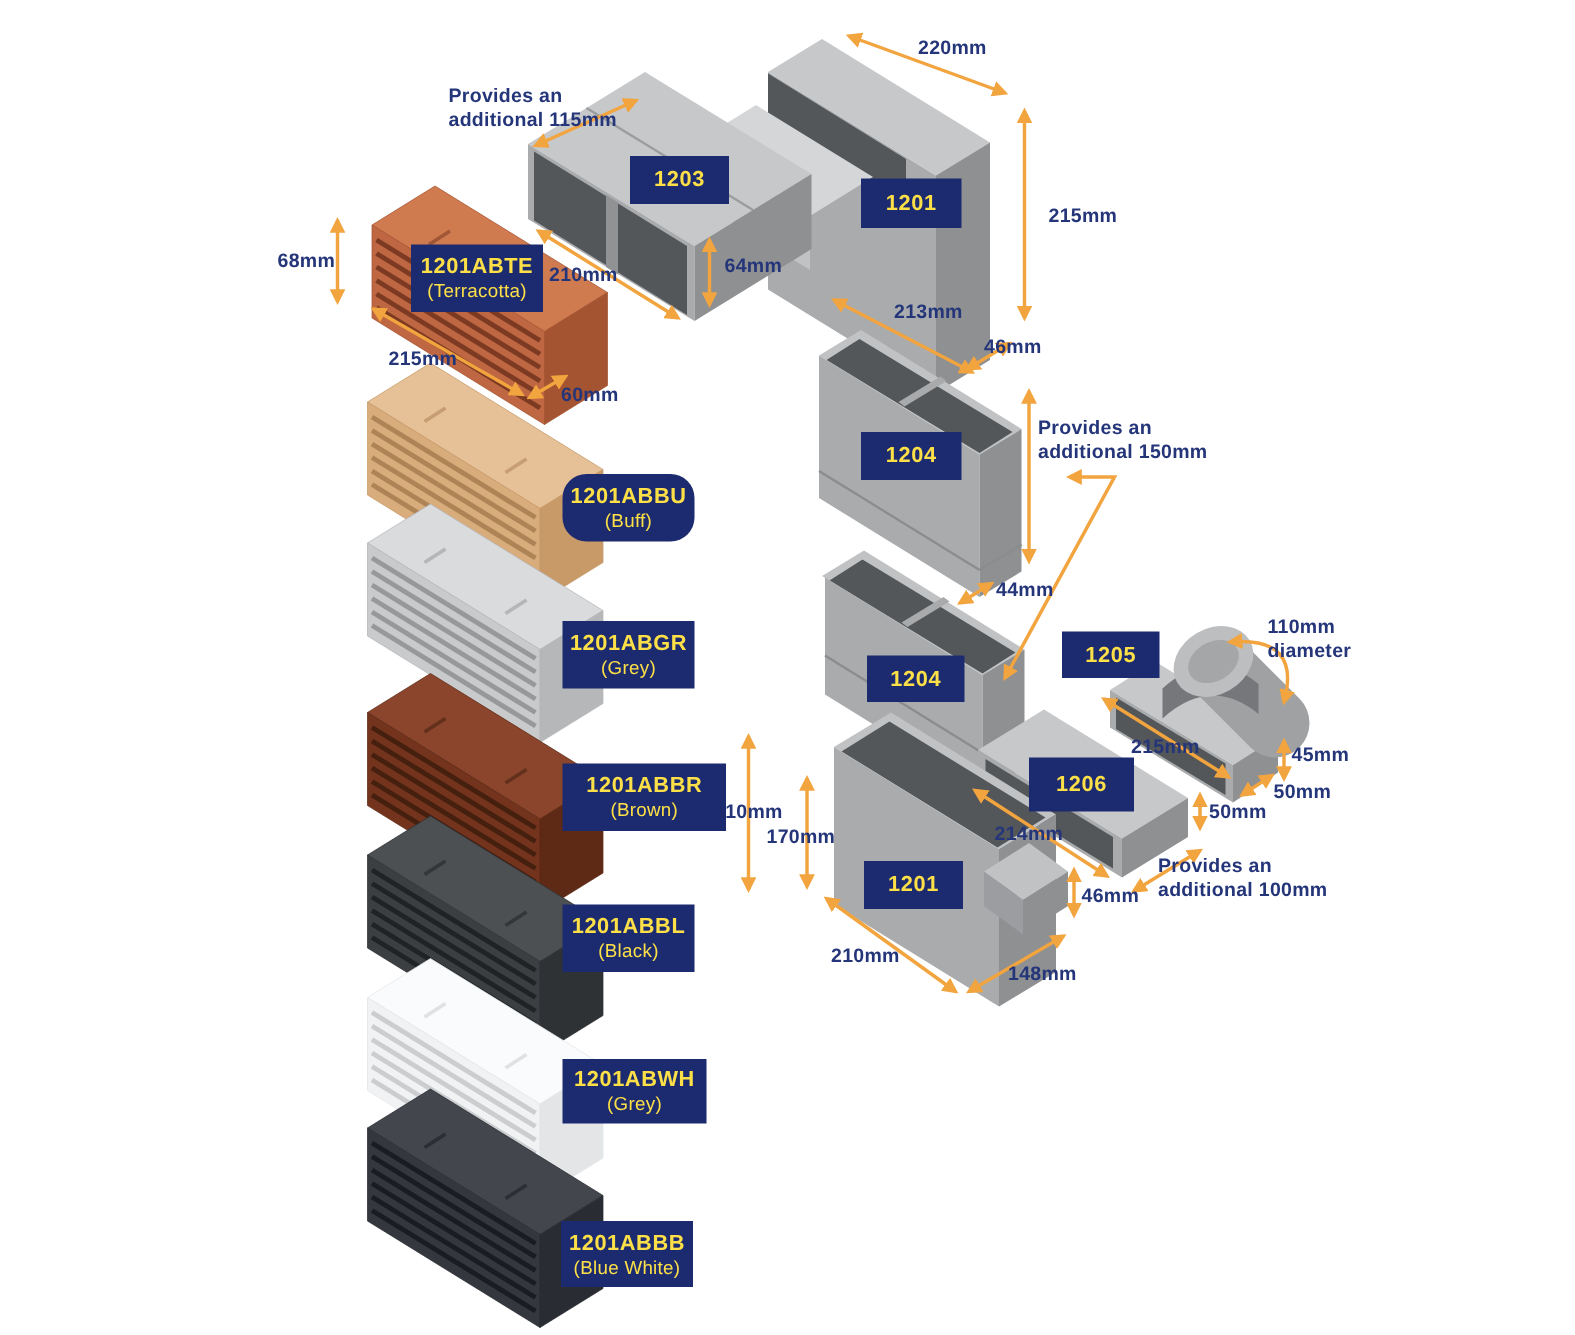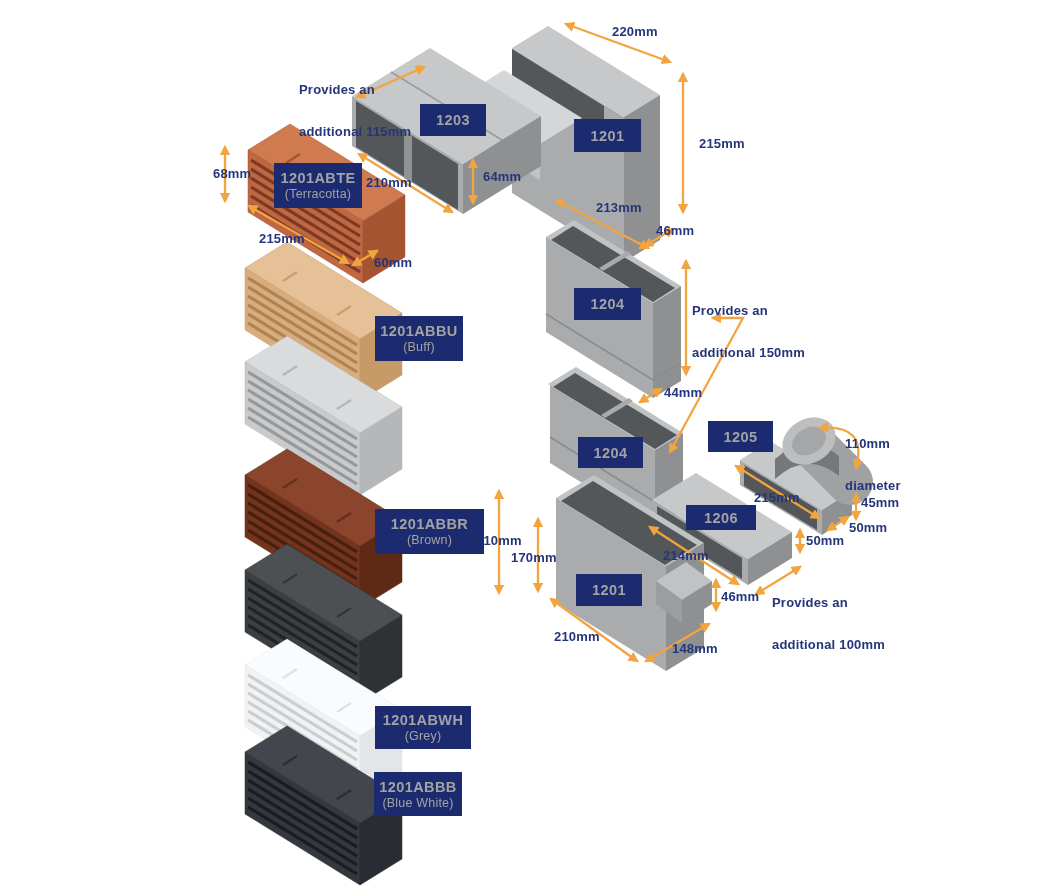--- a/index.html
+++ b/index.html
@@ -5,22 +5,22 @@
   :root{ --navy:#1C2B6F; --orange:#F2A43F; --dim_text:#243579; }
   html,body{margin:0;padding:0;background:#fff;}
   #canvas{position:relative;width:1050px;height:890px;background:#ffffff;overflow:hidden;
           font-family:"Liberation Sans", sans-serif;}
   #shapes{position:absolute;left:0;top:0;}
   .arrows path, .arrows line{stroke:var(--orange);stroke-width:2.3;fill:none;
           marker-start:url(#ah);marker-end:url(#ah);}
   #ah path{fill:var(--orange);}
   .dim{position:absolute;color:var(--dim_text);font-size:13px;font-weight:600;
        letter-spacing:.2px;white-space:nowrap;line-height:1.25;}
-  .dim span{display:block;margin-top:26px;}
-  .tag{position:absolute;background:var(--navy);color:#a3a3a3;display:flex;flex-direction:column;
+  .dim span{display:block;}
+  .tag{position:absolute;background:var(--navy);color:#fde047;display:flex;flex-direction:column;
        align-items:center;justify-content:center;gap:1px;box-sizing:border-box;text-align:right;}
   .tag .code{font-weight:bold;font-size:14.5px;letter-spacing:.4px;}
   .tag .finish{font-size:12.5px;letter-spacing:.2px;}
 </style>
 </head>
 <body>
 
 <div id="canvas">
 
   <svg id="shapes" width="1050" height="890" viewBox="0 0 1050 890">
@@ -148,21 +148,21 @@
       <path d="M716,580 L716,610"></path>
     </g>
   </svg>
 
   <div class="dim" style="left:299px;top:56px;">
     <span>Provides an</span>
     <span>additional 115mm</span>
   </div>
   <div class="dim" style="left:612px;top:24px;">220mm</div>
   <div class="dim" style="left:699px;top:136px;">215mm</div>
-  <div class="dim" style="left:185px;top:166px;margin-left:28px;">68mm</div>
+  <div class="dim" style="left:185px;top:166px;">68mm</div>
   <div class="dim" style="left:259px;top:231px;">215mm</div>
   <div class="dim" style="left:374px;top:255px;text-align:right;">60mm</div>
   <div class="dim" style="left:366px;top:175px;">210mm</div>
   <div class="dim" style="left:483px;top:169px;">64mm</div>
   <div class="dim" style="left:596px;top:200px;">213mm</div>
   <div class="dim" style="left:656px;top:223px;">46mm</div>
   <div class="dim" style="left:692px;top:277px;">
     <span>Provides an</span>
     <span>additional 150mm</span>
   </div>
@@ -194,41 +194,49 @@
   </div>
   <div class="tag" style="left:574px;top:288px;width:67px;height:32px;">
     <span class="code">1204</span>
   </div>
   <div class="tag" style="left:578px;top:437px;width:65px;height:31px;">
     <span class="code">1204</span>
   </div>
   <div class="tag" style="left:708px;top:421px;width:65px;height:31px;">
     <span class="code">1205</span>
   </div>
-  <div class="tag" style="left:686px;top:505px;width:70px;height:25px;">
+  <div class="tag" style="left:686px;top:505px;width:70px;height:36px;">
     <span class="code">1206</span>
   </div>
   <div class="tag" style="left:576px;top:574px;width:66px;height:32px;">
     <span class="code">1201</span>
   </div>
 
   <div class="tag" style="left:274px;top:163px;width:88px;height:45px;">
     <span class="code">1201ABTE</span>
     <span class="finish">(Terracotta)</span>
   </div>
-  <div class="tag" style="left:375px;top:316px;width:88px;height:45px;">
+  <div class="tag" style="left:375px;top:316px;width:88px;height:45px;border-radius:16px;">
     <span class="code">1201ABBU</span>
     <span class="finish">(Buff)</span>
+  </div>
+  <div class="tag" style="left:375px;top:414px;width:88px;height:45px;">
+    <span class="code">1201ABGR</span>
+    <span class="finish">(Grey)</span>
   </div>
   <div class="tag" style="left:375px;top:509px;width:109px;height:45px;">
     <span class="code">1201ABBR</span>
     <span class="finish">(Brown)</span>
   </div>
+  <div class="tag" style="left:375px;top:603px;width:88px;height:45px;">
+    <span class="code">1201ABBL</span>
+    <span class="finish">(Black)</span>
+  </div>
   <div class="tag" style="left:375px;top:706px;width:96px;height:43px;">
     <span class="code">1201ABWH</span>
     <span class="finish">(Grey)</span>
   </div>
-  <div class="tag" style="left:374px;top:772px;width:88px;height:44px;">
+  <div class="tag" style="left:374px;top:814px;width:88px;height:44px;">
     <span class="code">1201ABBB</span>
     <span class="finish">(Blue White)</span>
   </div>
 
 </div>
 
 </body></html>

